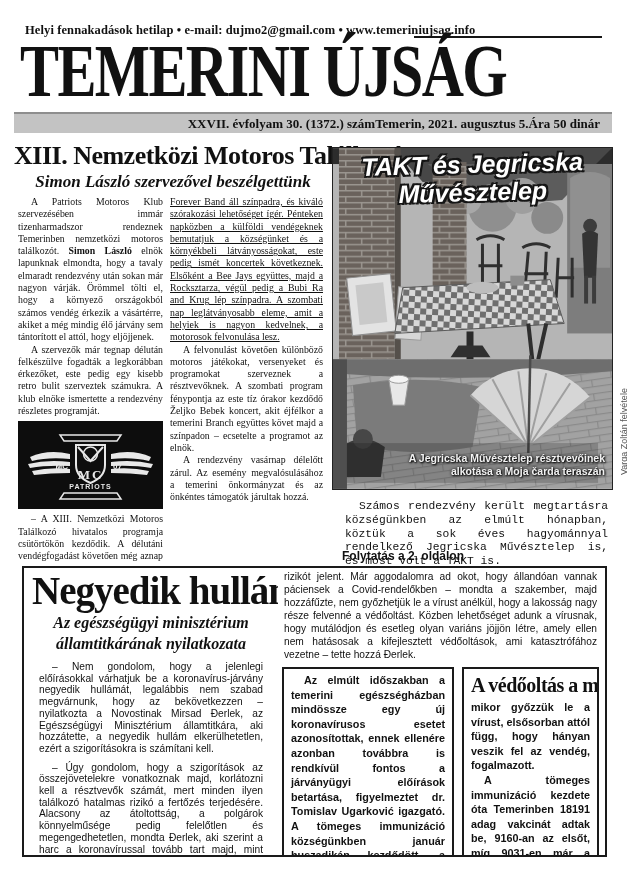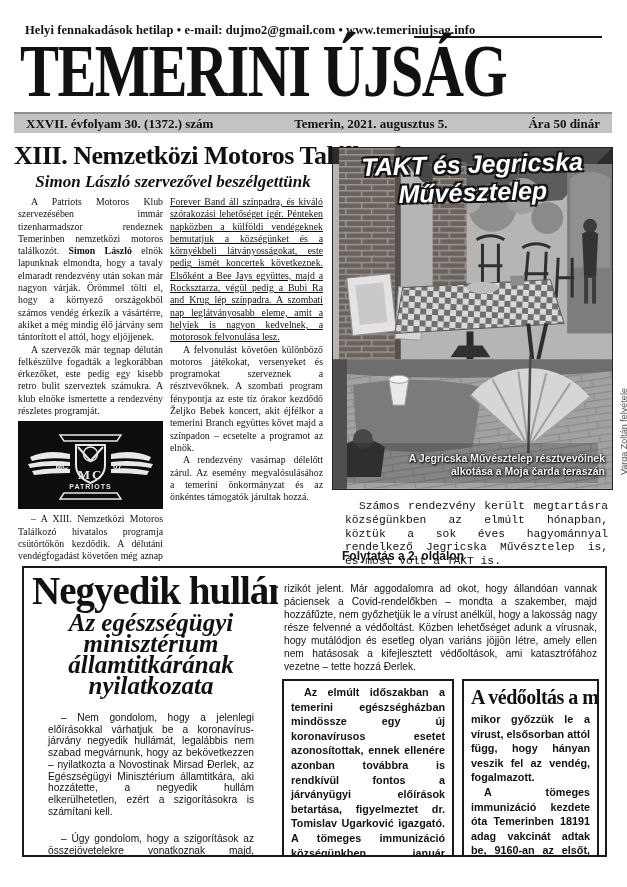--- a/index.html
+++ b/index.html
@@ -4,21 +4,21 @@
 <style>
   html,body{margin:0;padding:0;background:#e9e9e9;}
   .page{position:relative;width:627px;height:887px;background:#ffffff;margin:0 auto;
         font-family:"Liberation Serif",serif;color:#111;overflow:hidden;}
   
   .tagline{position:absolute;left:25px;top:23px;font-size:12.5px;font-weight:bold;letter-spacing:.1px;}
   .tagline-rule{position:absolute;left:414px;top:36px;width:188px;height:2px;background:#161616;}
   .masthead{position:absolute;left:20px;top:34px;width:740px;font-size:74px;font-weight:bold;
             line-height:1;letter-spacing:-2px;transform:scaleX(.79);transform-origin:left top;white-space:nowrap;}
   .infobar{position:absolute;left:14px;top:112px;width:598px;height:21px;background:#c3c3c3;
-           border-top:2px solid #8e8e8e;display:flex;align-items:center;justify-content:space-between;
+           border-top:2px solid #8e8e8e;display:flex;align-items:center;justify-content:flex-end;
            padding:0 12px;box-sizing:border-box;font-size:13px;font-weight:bold;}
   
   .headline{position:absolute;left:14px;top:141px;width:318px;text-align:center;
             font-size:26px;font-weight:bold;letter-spacing:-.5px;white-space:nowrap;}
   .subhead{position:absolute;left:14px;top:172px;width:318px;text-align:center;
            font-size:17px;font-style:italic;font-weight:bold;}
   .col{position:absolute;top:196px;font-size:9.8px;line-height:12.3px;text-align:justify;overflow:hidden;}
   .col p{margin:0;text-indent:13px;}
   .col p.noindent{text-indent:0;text-decoration:underline;}
   .col1{left:18px;width:145px;height:366px;}
@@ -46,24 +46,24 @@
   .photo-body p{margin:7px;text-indent:14px;font-family:Liberation Mono, monospace;}
   .continuation{position:absolute;left:342px;top:549px;width:277px;text-align:left;
                 font-family:"Liberation Sans",sans-serif;font-weight:bold;font-size:12px;}
   
   .bottom-box{position:absolute;left:22px;top:566px;width:585px;height:291px;border:2px solid #1a1a1a;
               box-sizing:border-box;display:flex;font-family:"Liberation Sans",sans-serif;}
   .nh-left{width:254px;padding:2px 8px 0 8px;box-sizing:border-box;overflow:hidden;}
   .nh-headline{text-align:center;font-family:"Liberation Serif",serif;font-weight:bold;
                font-size:39px;line-height:42px;letter-spacing:-1px;white-space:nowrap;}
   .nh-sub{text-align:center;font-family:"Liberation Serif",serif;font-weight:bold;font-style:italic;
-          font-size:25px;line-height:21px;margin-bottom:3px;}
+          font-size:16px;line-height:21px;margin-bottom:3px;}
   .nh-body{font-size:10.2px;line-height:11.7px;text-align:justify;}
-  .nh-body p{margin:16px;text-indent:13px;}
-  .nh-right{flex:1;padding:12px 6px 4px 4px;box-sizing:border-box;display:flex;flex-direction:column;overflow:hidden;}
+  .nh-body p{margin:7px;text-indent:13px;}
+  .nh-right{flex:1;padding:0 6px 4px 4px;box-sizing:border-box;display:flex;flex-direction:column;overflow:hidden;}
   .nh-cont{font-size:10.2px;line-height:13px;text-align:justify;margin:2px 2px 6px 2px;}
   .inner-row{display:flex;gap:8px;flex:1;}
   .inner-box{border:2px solid #1a1a1a;box-sizing:border-box;padding:4px 7px;overflow:hidden;}
   .inner-box p{margin:0;text-align:justify;font-weight:bold;font-size:10.8px;line-height:14.6px;}
   .inner-box p.ind{text-indent:13px;}
   .box-health{width:172px;}
   .box-vacc{flex:1;}
   .vacc-headline{font-family:"Liberation Serif",serif;font-weight:bold;font-size:20px;
                  text-align:center;line-height:24px;margin:0 0 3px;letter-spacing:-.5px;white-space:nowrap;}
 </style>

